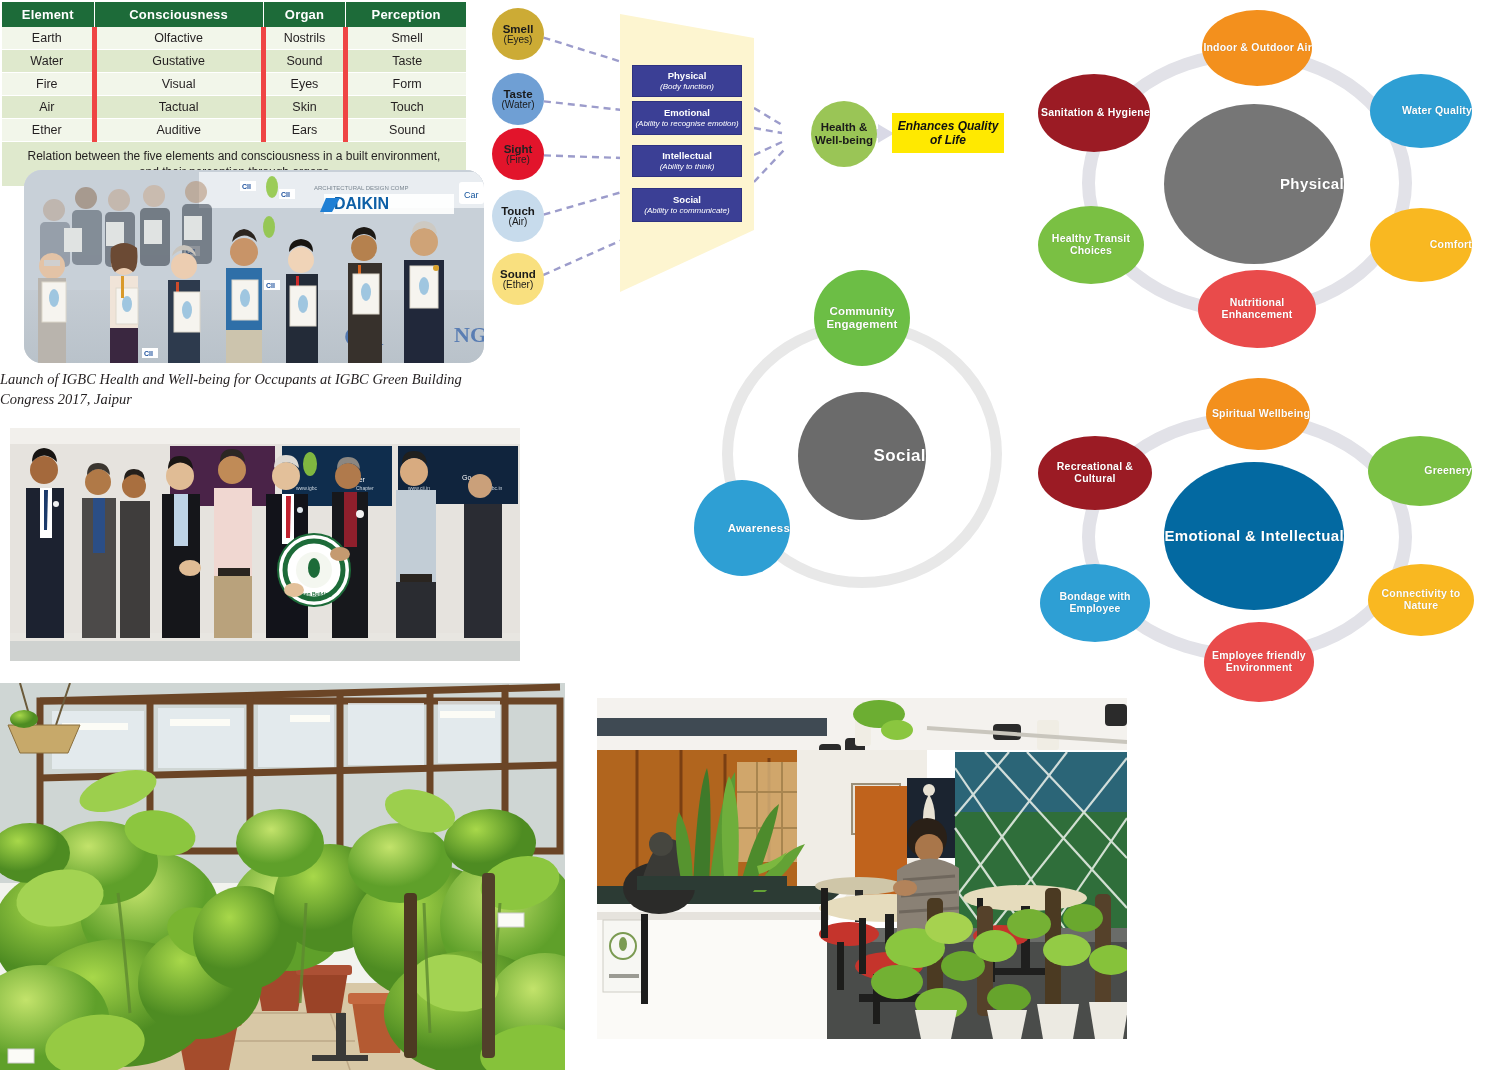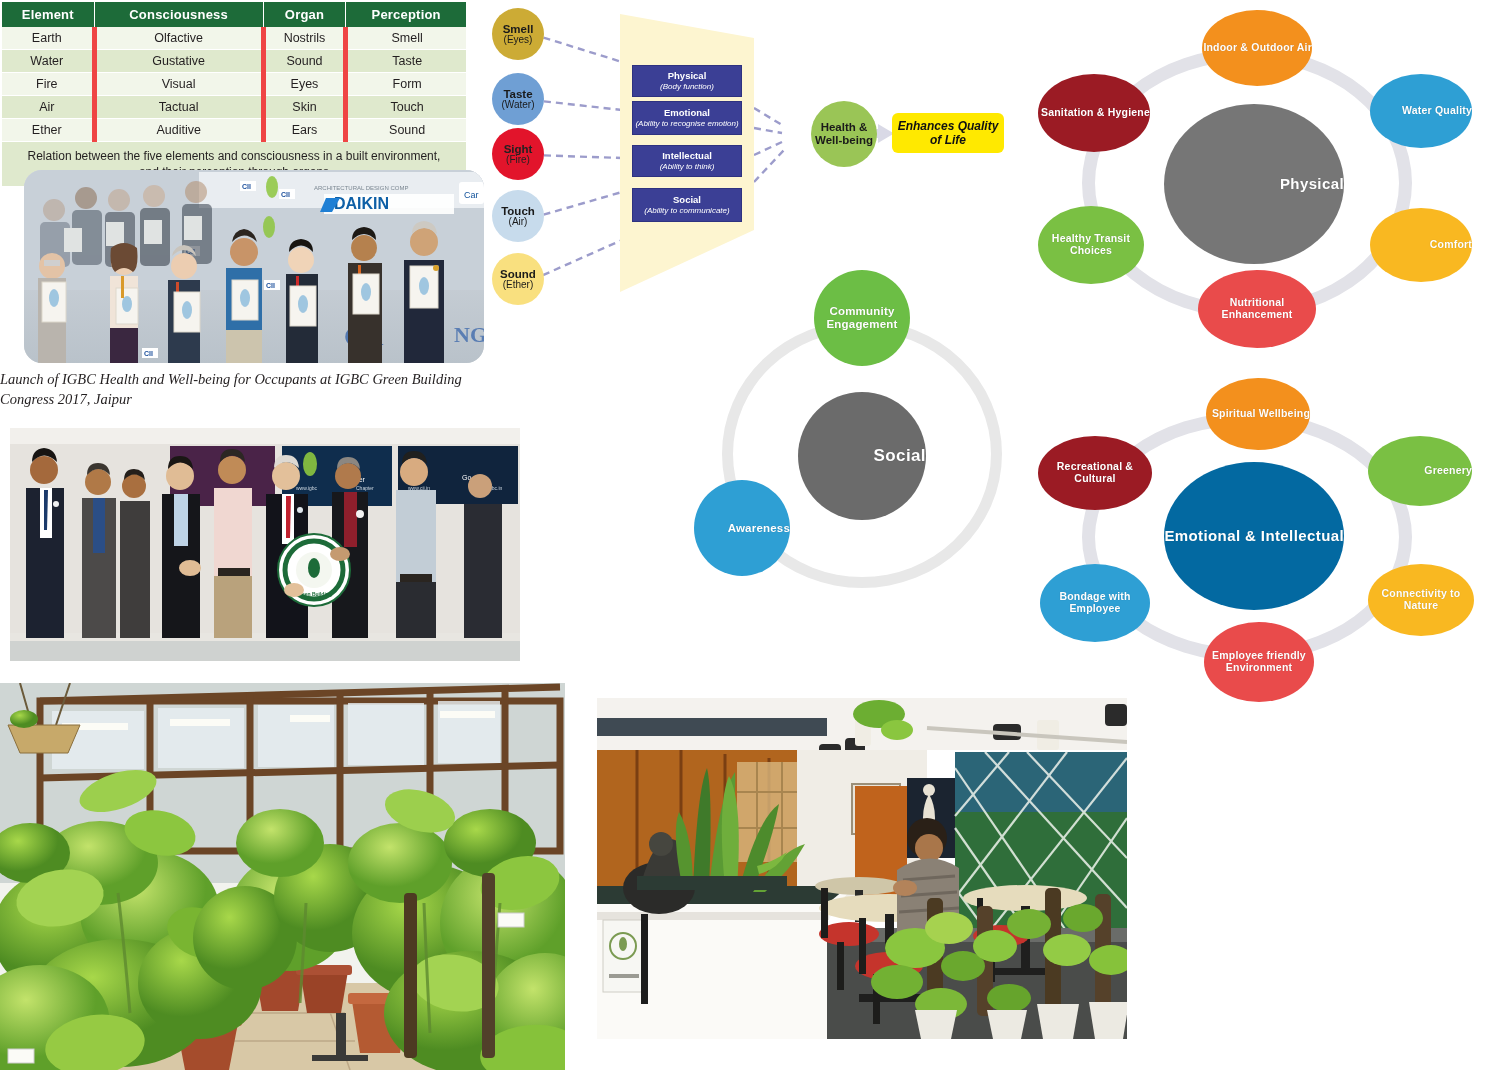--- a/index.html
+++ b/index.html
@@ -35,21 +35,21 @@
   .sense .sub{font-weight:normal;font-size:10px;}
   .bluebox{position:absolute;background:#3b3f95;color:#ffffff;text-align:center;
       display:flex;flex-direction:column;align-items:center;justify-content:center;
       font-size:9.5px;font-weight:bold;line-height:1.15;border:1px solid #2e3280;}
   .bluebox .sub{font-weight:normal;font-style:italic;font-size:8px;}
   #hw-circle{position:absolute;border-radius:50%;background:#9ac556;color:#1a1a1a;
       display:flex;align-items:center;justify-content:center;text-align:center;
       font-size:11.5px;font-weight:bold;line-height:1.15;}
   #eq-box{position:absolute;background:#ffe900;color:#111111;display:flex;
       align-items:center;justify-content:center;text-align:center;
-      font-style:italic;font-weight:bold;font-size:12px;line-height:1.2;border-radius:6px;}
+      font-style:italic;font-weight:bold;font-size:12px;line-height:1.2;}
 
   
   .wheel{position:absolute;}
   .wheel .ring{position:absolute;border:13px solid #e2e2e8;border-radius:50%;
       box-sizing:border-box;}
   .node{position:absolute;border-radius:50%;display:flex;align-items:center;
       justify-content:flex-end;text-align:center;color:#ffffff;font-weight:bold;
       font-size:10.5px;line-height:1.12;letter-spacing:.2px;
       text-shadow:0 0 1px rgba(0,0,0,.25);}
   .node.core{font-size:15px;letter-spacing:.4px;}

